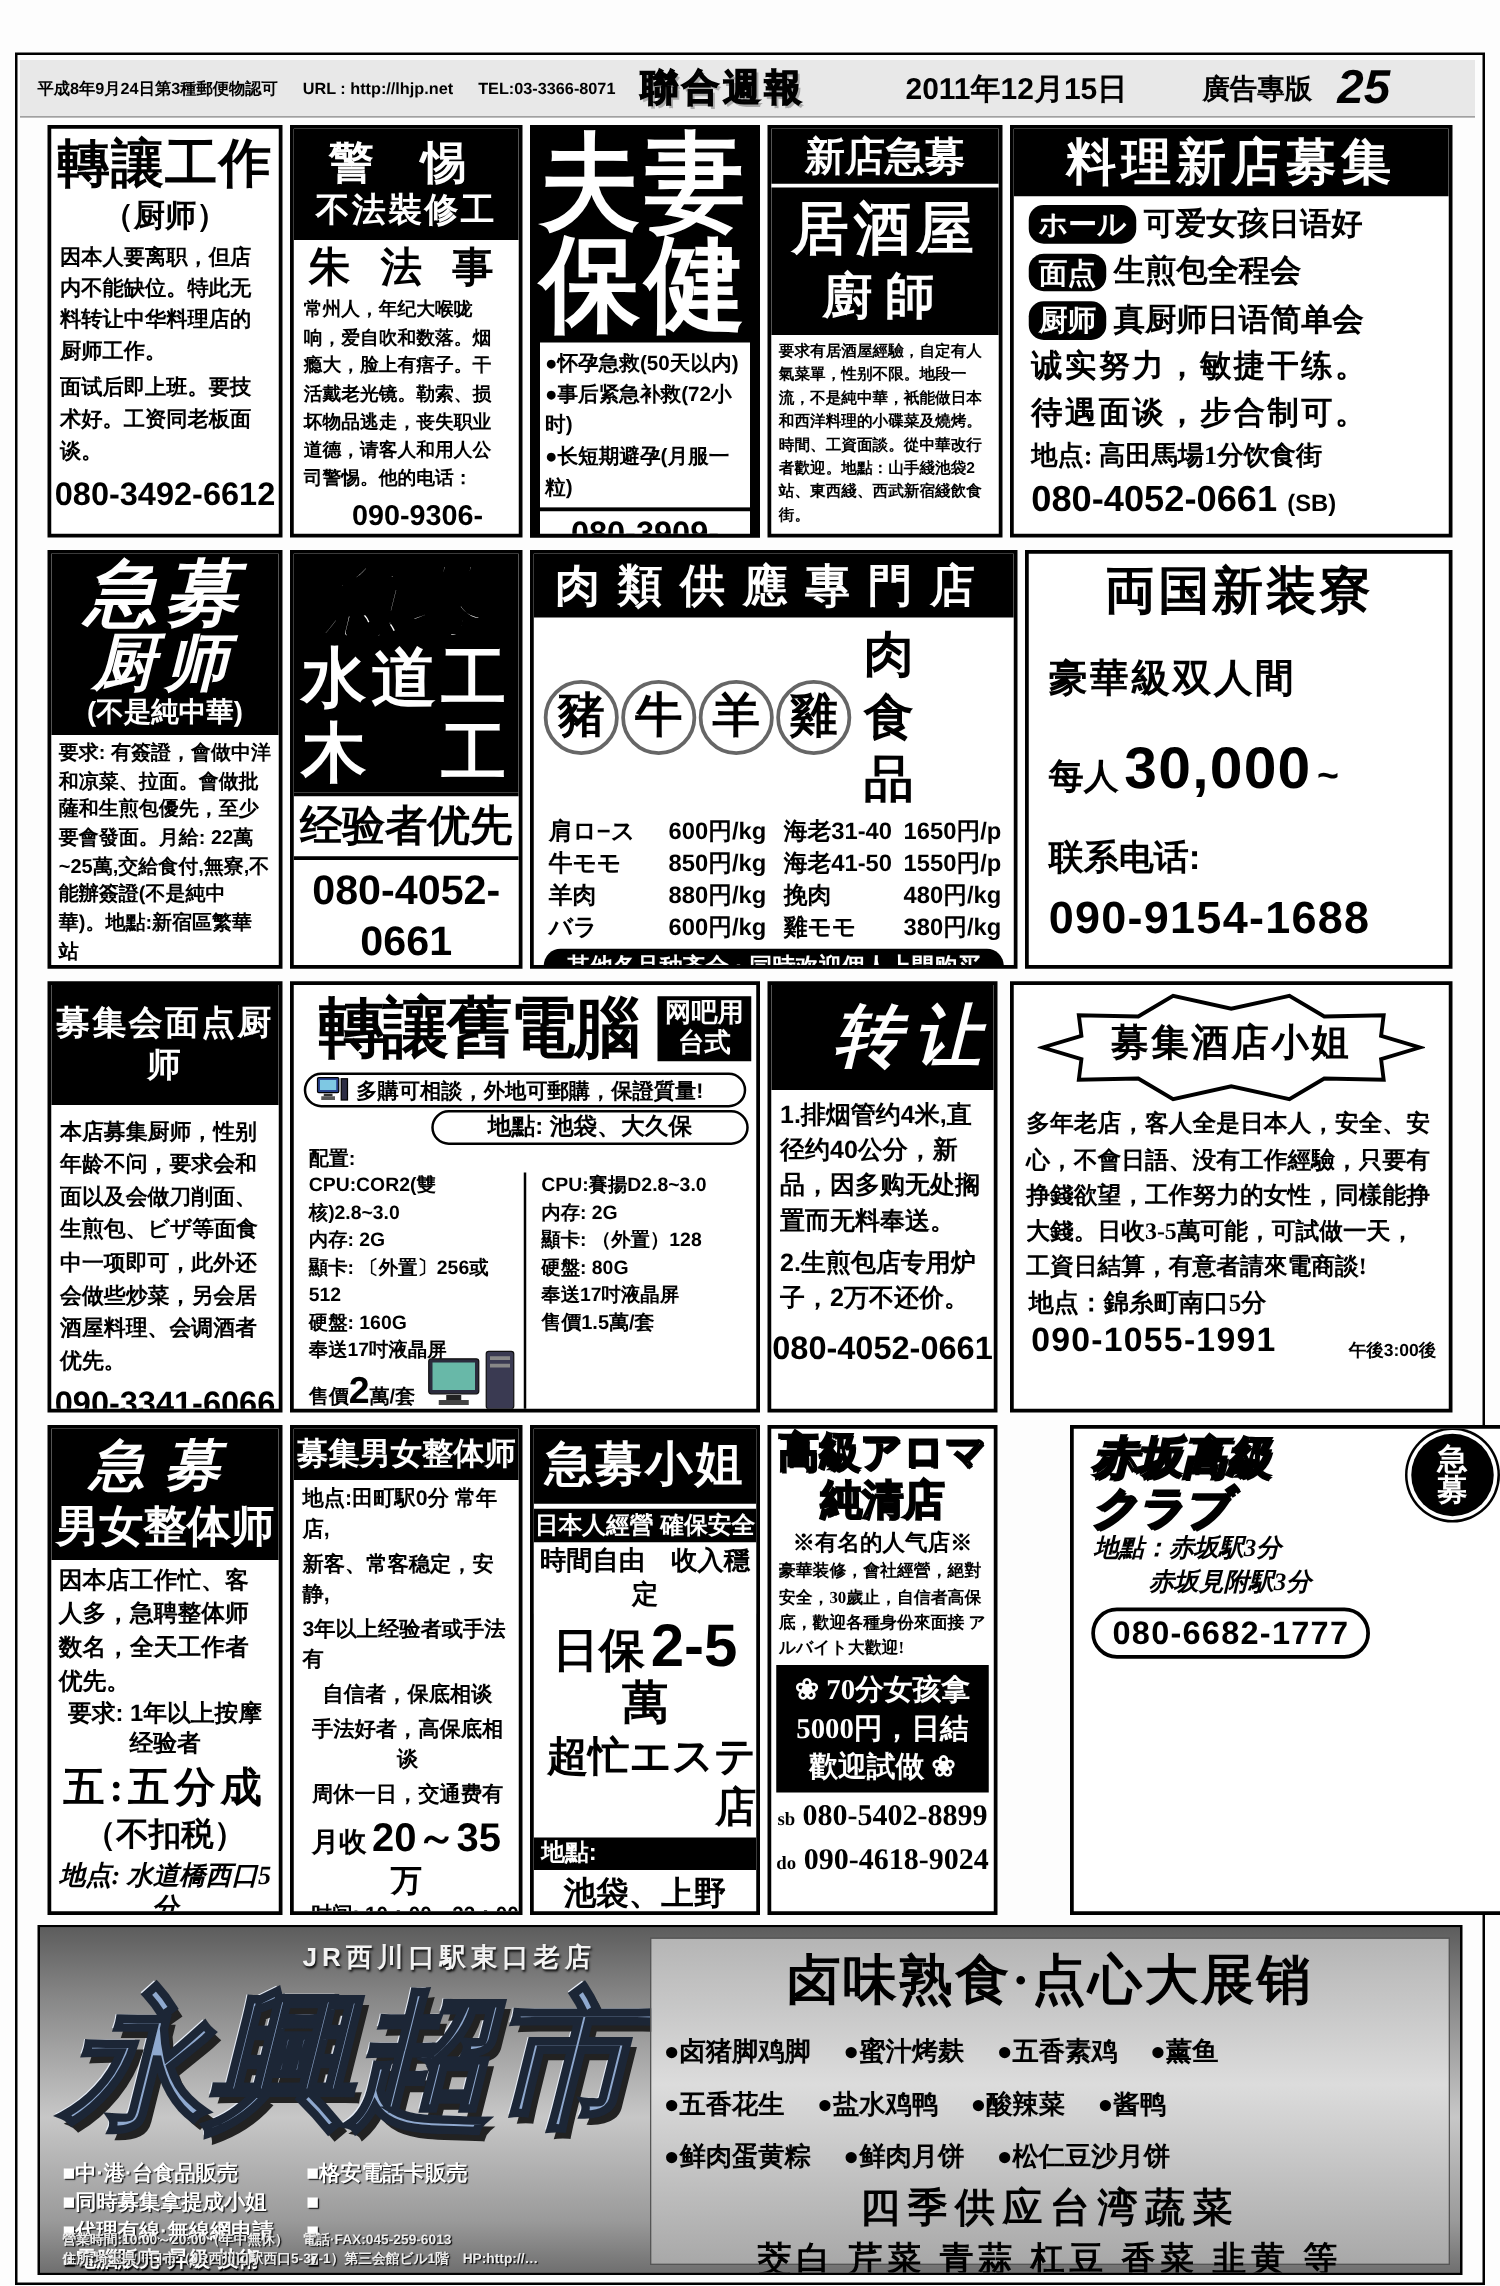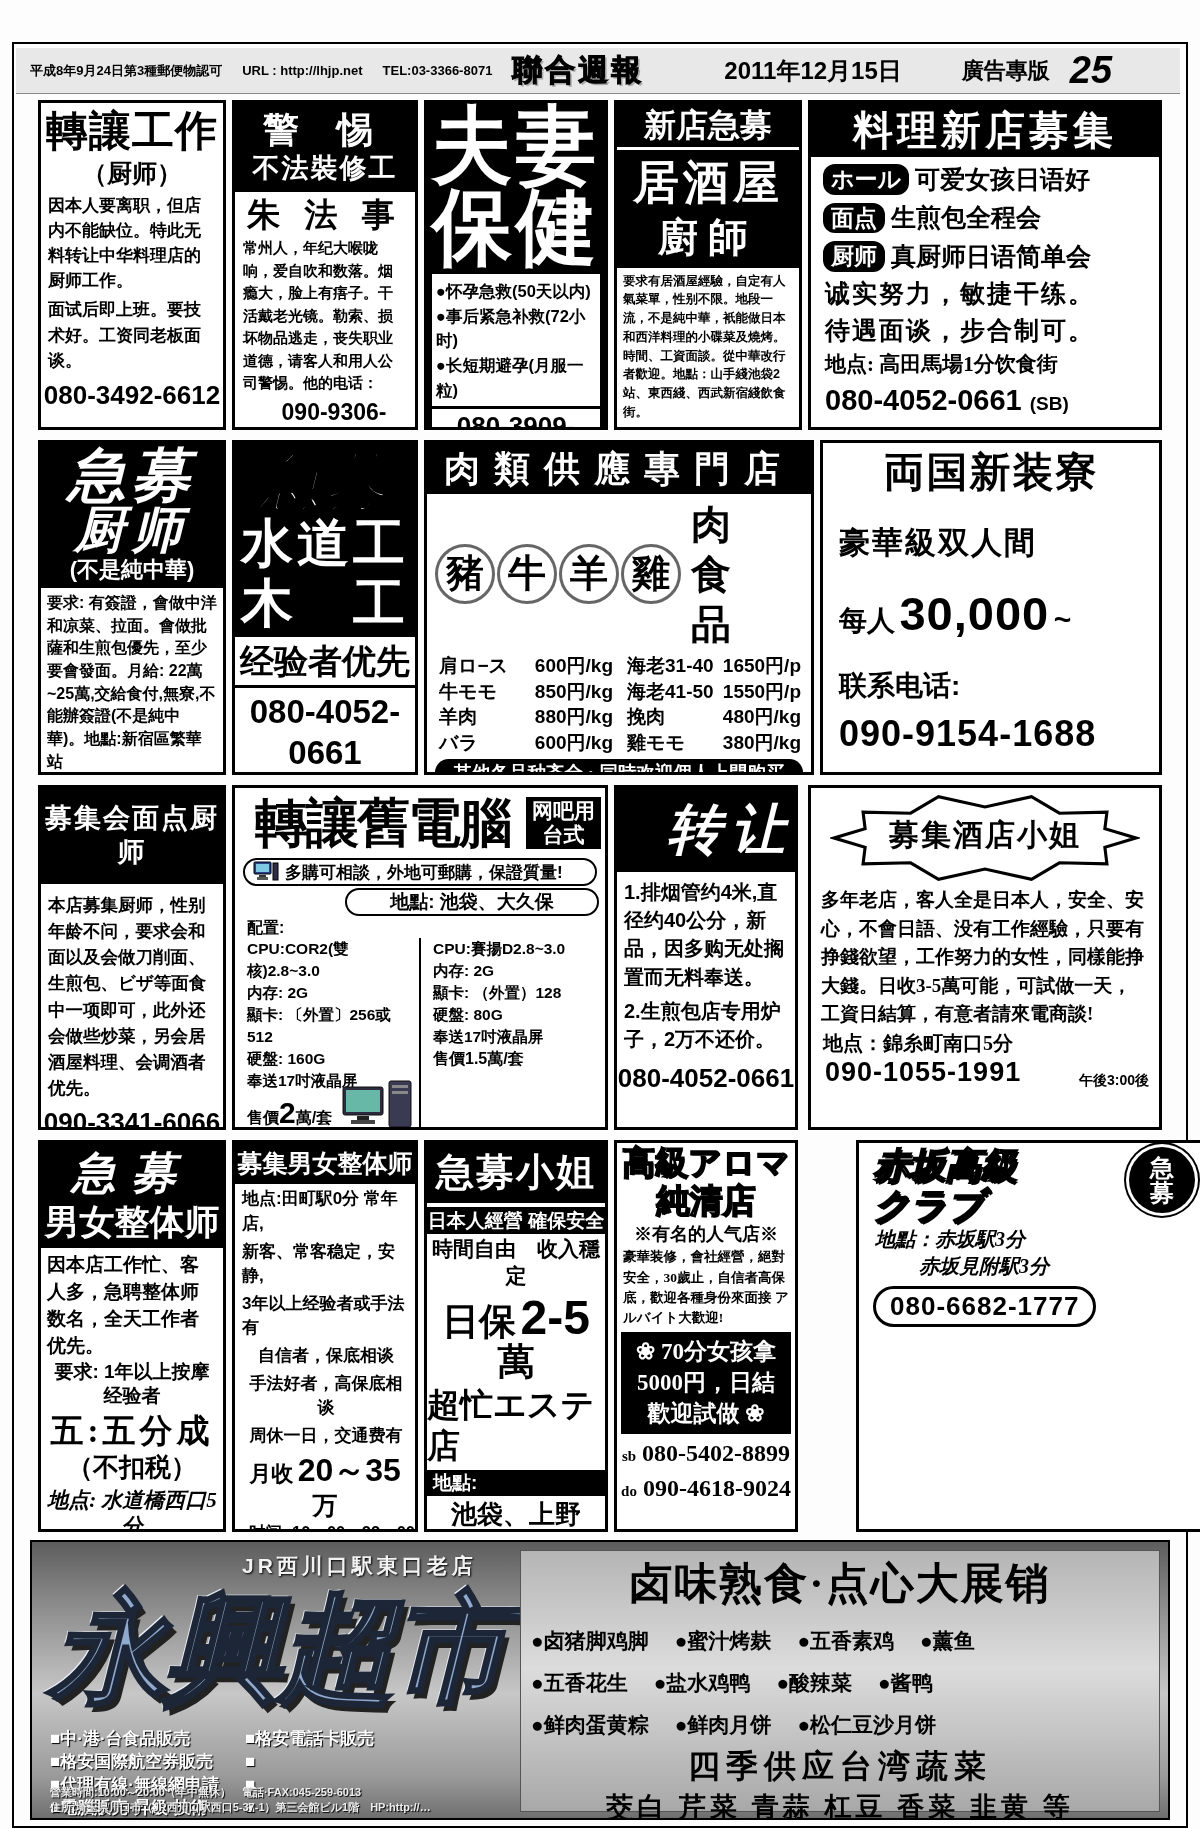--- a/index.html
+++ b/index.html
@@ -142,21 +142,21 @@
   #r4c2 .mn .b{font-size:32px;}
   #r4c2 .mn .cc{font-size:25px;}
   #r4c2 .tm{font-size:16.5px;font-weight:700;padding-left:14px;line-height:1.35;}
   
   #r4c3 .t{background:#000;color:#fff;font-size:38px;font-weight:900;text-align:center;padding:6px 0;letter-spacing:2px;}
   #r4c3 .s{background:#000;color:#fff;font-size:19px;font-weight:900;text-align:center;margin-top:4px;padding:2px 0;}
   #r4c3 .s2{background:#fff;color:#000;font-size:21px;font-weight:900;text-align:center;padding:2px 0;}
   #r4c3 .big{text-align:center;font-weight:900;line-height:1.05;margin-top:2px;}
   #r4c3 .big .a{font-size:37px;}
   #r4c3 .big .b{font-size:48px;}
-  #r4c3 .big2{font-size:33px;font-weight:900;text-align:left;margin-top:2px;}
+  #r4c3 .big2{font-size:33px;font-weight:900;text-align:right;margin-top:2px;}
   #r4c3 .locl{background:#000;color:#fff;font-size:19px;font-weight:900;padding:1px 6px;margin-top:4px;}
   #r4c3 .loc{font-size:26px;font-weight:900;text-align:center;padding:2px 0;}
   
   #r4c4 .t{font-size:33px;font-weight:900;text-align:center;font-family:"Liberation Serif",serif;
            color:#fff;-webkit-text-stroke:1.6px #000;text-shadow:1px 1px 0 #000;line-height:1.15;margin-top:2px;}
   #r4c4 .star{font-size:18px;font-weight:900;text-align:center;margin-top:2px;}
   #r4c4 .p{font-size:13.5px;font-weight:700;padding:2px 6px 0 6px;line-height:1.5;font-family:"Liberation Serif",serif;}
   #r4c4 .k{background:#000;color:#fff;text-align:center;font-family:"Liberation Serif",serif;
            font-weight:900;font-size:23px;line-height:1.35;margin:4px 4px 0 4px;padding:4px 0;}
   #r4c4 .ph{font-family:"Liberation Serif",serif;font-weight:900;font-size:24px;text-align:center;line-height:1.3;margin-top:4px;}
@@ -521,21 +521,21 @@
   <div class="addr addr2">赤坂見附駅3分</div>
   <div><span class="pbox">080-6682-1777</span></div>
 </div>
 
 <div id="market">
   <div class="note-top">JR西川口駅東口老店</div>
   <div class="name">永興超市</div>
   <div class="svcs">
     <div class="svc">
       <div>■中·港·台食品販売</div>
-      <div>■格安国際航空券販売</div>
+      <div>■同時募集拿提成小姐</div>
       <div>■代理有線·無線網申請</div>
       <div>■電腦販売·昇級·技術</div>
     </div>
     <div class="svc">
       <div>■格安電話卡販売</div>
       <div>■</div>
       <div>■</div>
       <div>■</div>
     </div>
   </div>

